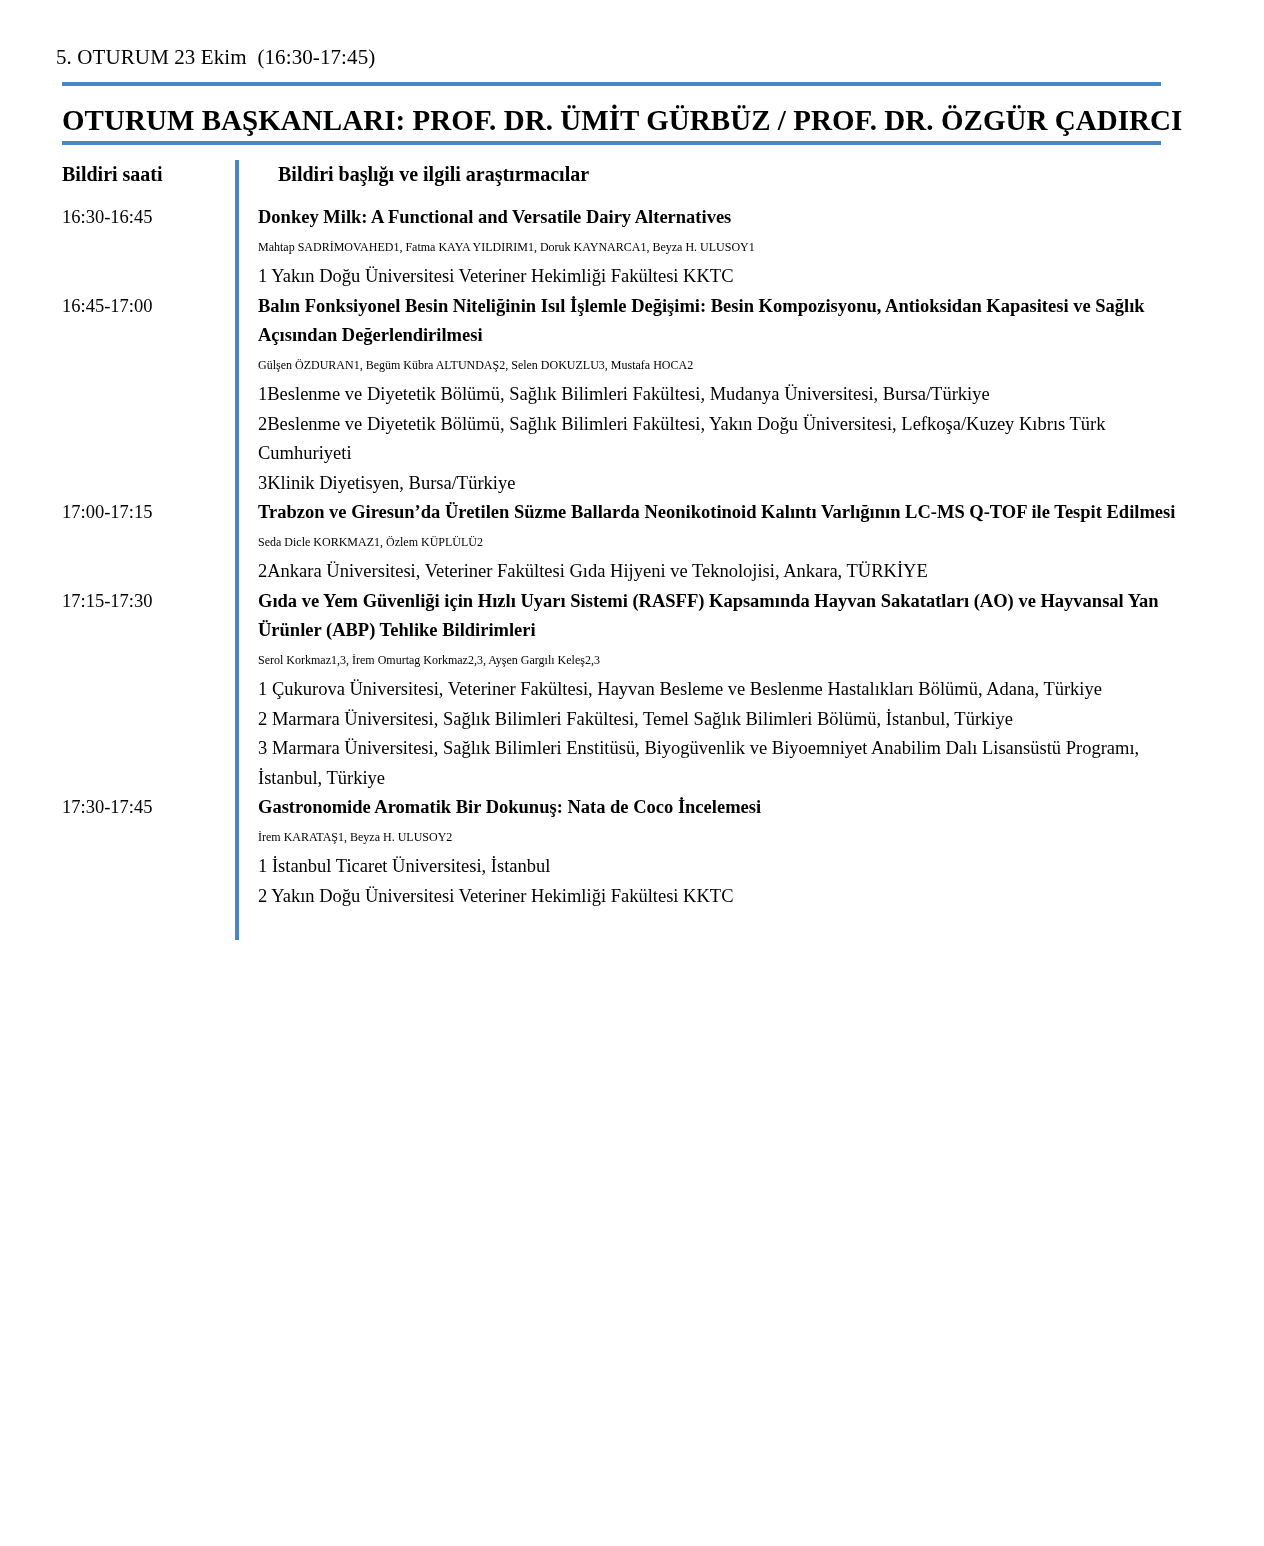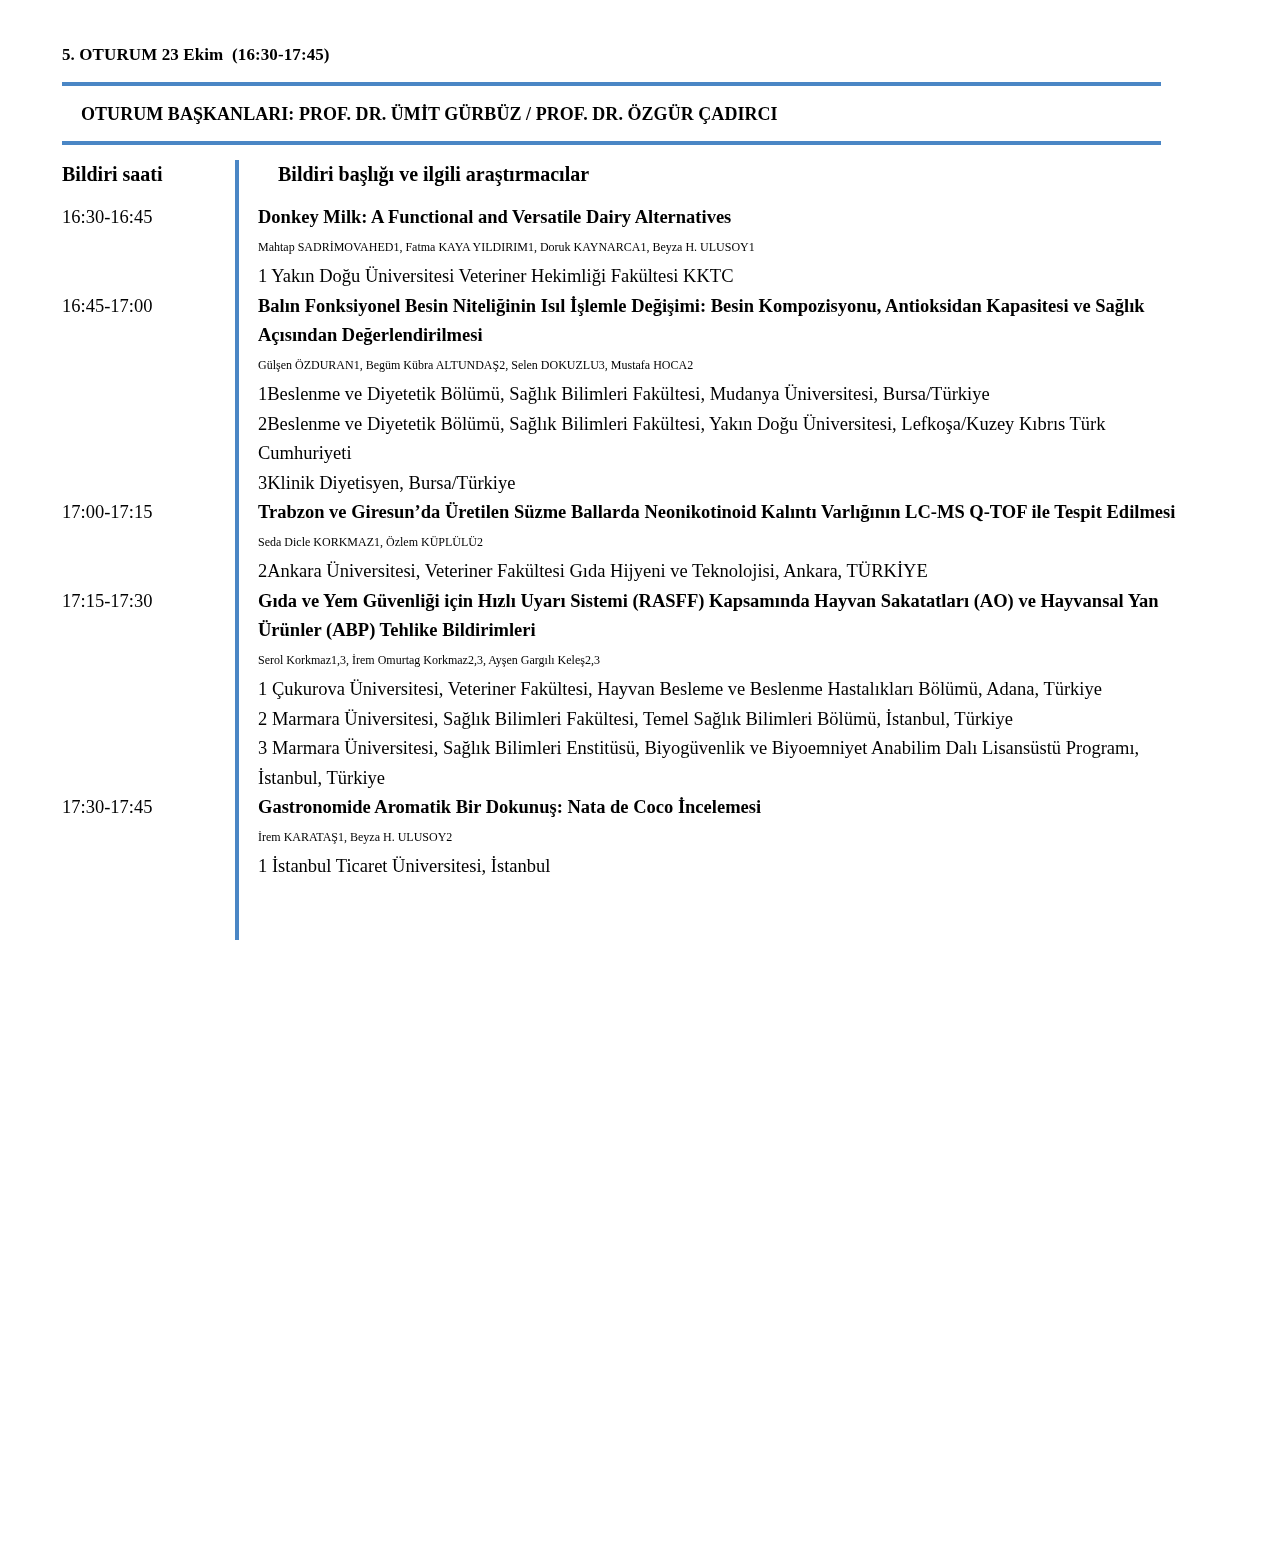--- a/index.html
+++ b/index.html
@@ -20,49 +20,48 @@
     width: 1264px;
     height: 1546px;
     box-sizing: border-box;
     padding: 0;
     overflow: hidden;
   }
 
   
   .session-header {
     position: absolute;
-    left: 62px;
+    left: 56px;
     top: 45px;
     width: 1100px;
-    font-size: 17px;
-    font-weight: bold;
+    font-size: 21px;
+    font-weight: normal;
     letter-spacing: 0.1px;
     white-space: pre;
   }
 
   .rule {
     position: absolute;
     left: 62px;
     width: 1099px;
     height: 4px;
     background: #4a86c5;
   }
   .rule-top { top: 82px; }
   .rule-bottom { top: 141px; }
 
   .chairs {
     position: absolute;
     left: 62px;
     top: 104px;
     width: 1100px;
-    font-size: 18px;
+    font-size: 29px;
     font-weight: bold;
     letter-spacing: 0.05px;
     white-space: nowrap;
-    margin-left: 19px;
   }
 
   .divider {
     position: absolute;
     left: 235px;
     top: 160px;
     width: 4px;
     height: 780px;
     background: #4a86c5;
   }
@@ -186,17 +185,18 @@
           <div class="paper-affil">2 Marmara Üniversitesi, Sağlık Bilimleri Fakültesi, Temel Sağlık Bilimleri Bölümü, İstanbul, Türkiye</div>
           <div class="paper-affil">3 Marmara Üniversitesi, Sağlık Bilimleri Enstitüsü, Biyogüvenlik ve Biyoemniyet Anabilim Dalı Lisansüstü Programı, İstanbul, Türkiye</div>
         </div>
       </div>
       <div class="row">
         <div class="time-cell">17:30-17:45</div>
         <div class="content-cell">
           <div class="paper-title">Gastronomide Aromatik Bir Dokunuş: Nata de Coco İncelemesi</div>
           <div class="paper-authors">İrem KARATAŞ1, Beyza H. ULUSOY2</div>
           <div class="paper-affil">1 İstanbul Ticaret Üniversitesi, İstanbul</div>
+          <div class="paper-affil">2 Yakın Doğu Üniversitesi Veteriner Hekimliği Fakültesi KKTC</div>
         </div>
       </div>
     </div>
 
 </div>
 
 </body></html>

